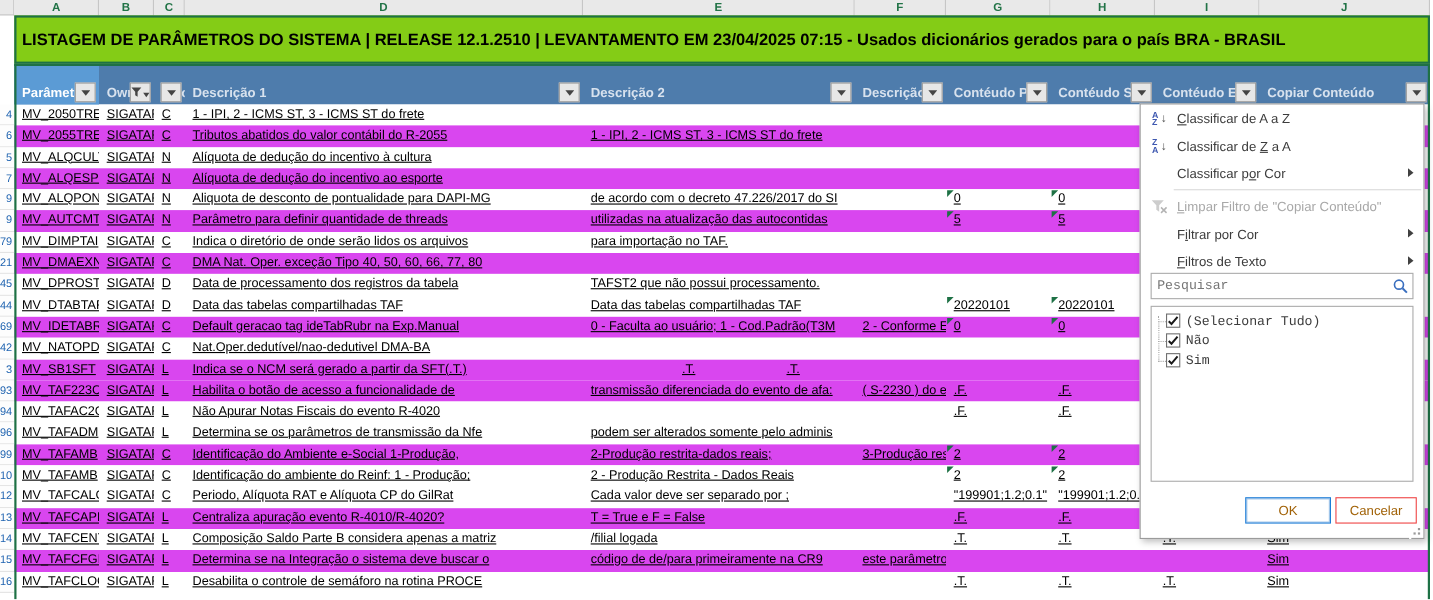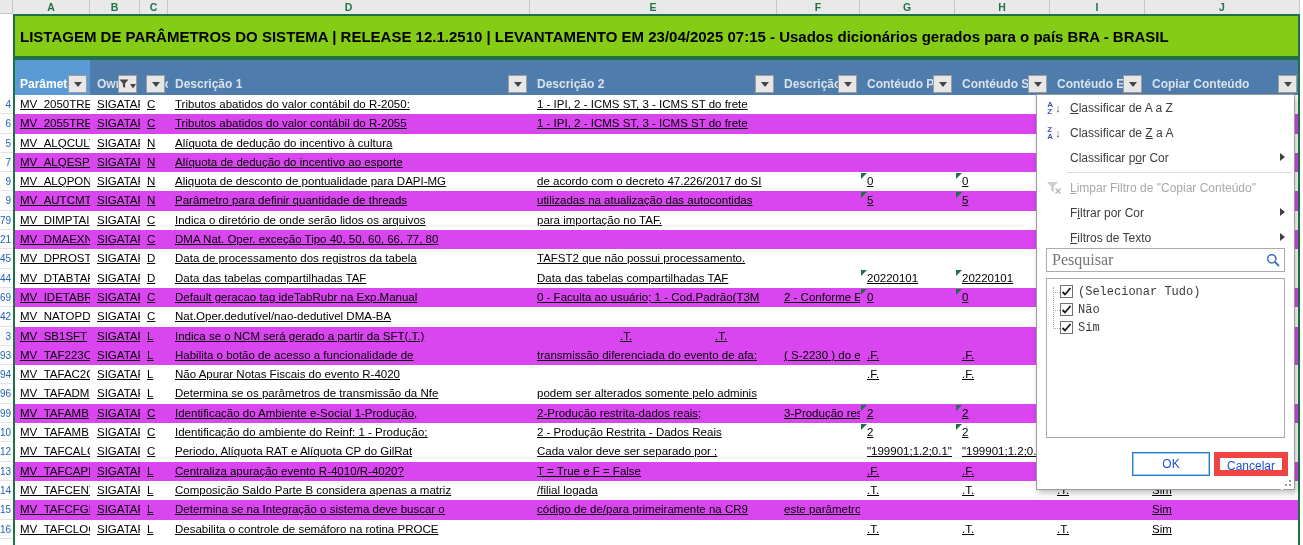--- a/index.html
+++ b/index.html
@@ -55,35 +55,35 @@
          align-items:center;justify-content:center;}
   .msub{position:absolute;right:9px;top:8px;width:0;height:0;border-left:5px solid #404040;
         border-top:4px solid transparent;border-bottom:4px solid transparent;}
   .msep{height:1px;background:#D9D9D9;margin:2px 2px 2px 30px;}
   .ul{text-decoration:underline;}
   .azicon{display:flex;align-items:center;gap:2px;}
   .azcol{display:flex;flex-direction:column;font-size:8px;line-height:7px;font-weight:bold;color:#3E58B0;}
   .azarrow{font-size:11px;color:#555;}
   .search{position:absolute;left:9px;right:9px;top:153px;height:24px;border:1px solid #ABABAB;
           box-sizing:border-box;display:flex;align-items:center;background:#fff;}
-  .search input{flex:1;border:none;outline:none;font-family:Liberation Serif, serif;
-                font-size:16px;color:#444;padding-left:5px;min-width:0;background:transparent;}
+  .search input{flex:1;border:none;outline:none;font-family:Liberation Mono, monospace;
+                font-size:12px;color:#444;padding-left:5px;min-width:0;background:transparent;}
   .magwrap{width:22px;display:flex;align-items:center;justify-content:center;}
   .listbox{position:absolute;left:9px;right:9px;top:183px;height:160px;border:1px solid #ABABAB;
            box-sizing:border-box;padding-top:4px;background:#fff;overflow:hidden;font-family:Liberation Mono, monospace;}
   .vtree{position:absolute;left:6px;top:8px;height:42px;border-left:1px dotted #A6A6A6;}
   .ckrow{position:relative;height:18px;display:flex;align-items:center;padding-left:31px;cursor:pointer;}
   .ckrow::before{content:"";position:absolute;left:6px;top:9px;width:7px;border-top:1px dotted #A6A6A6;}
   .ckbox{position:absolute;left:13px;top:2px;width:13px;height:13px;border:1px solid #707070;
          box-sizing:border-box;background:#fff;display:flex;align-items:center;justify-content:center;}
   .cklabel{white-space:nowrap;}
   .btn{position:absolute;bottom:13px;height:24px;box-sizing:border-box;background:#F5F5F5;
-       font-family:"Liberation Sans",sans-serif;font-size:12px;color:#1d4ed8;cursor:pointer;}
+       font-family:"Liberation Sans",sans-serif;font-size:12px;color:#a16207;cursor:pointer;}
   .btn.ok{right:84px;width:78px;border:1px solid #1C7CD6;box-shadow:inset 0 0 0 1px #A5C8EA;background:#fff;}
-  .btn.cancel{right:6px;width:74px;border:6px solid #ef4444;background:#fff;}
+  .btn.cancel{right:6px;width:74px;border:1px solid #ef4444;background:#fff;}
   .grip{position:absolute;right:3px;bottom:3px;width:10px;height:10px;}
   .gripdot{position:absolute;right:0;bottom:0;width:2px;height:2px;background:#9A9A9A;
            box-shadow:-4px 0 0 #9A9A9A,0 -4px 0 #9A9A9A,-8px 4px 0 #fff;}
 </style>
 </head>
 <body>
 
 <div id="app">
 
   <div class="corner"></div>
@@ -197,21 +197,20 @@
         <button class="fbtn">
             <span class="varrow"></span>
           </button>
       </div>
     </div>
     <div>
         <div class="trow">
           <div class="tcell cA"><span>MV_2050TRE</span></div>
           <div class="tcell cB"><span>SIGATAF</span></div>
           <div class="tcell cC"><span>C</span></div>
-          <div class="tcell cD"><span>Tributos abatidos do valor contábil do R-2050:</span></div>
           <div class="tcell cE"><span>1 - IPI, 2 - ICMS ST, 3 - ICMS ST do frete</span></div>
           <div class="tcell cF"><span></span></div>
           <div class="tcell cG"><span></span></div>
           <div class="tcell cH"><span></span></div>
           <div class="tcell cI"><span></span></div>
           <div class="tcell cJ"><span></span></div>
         </div>
         <div class="trow band">
           <div class="tcell cA"><span>MV_2055TRE</span></div>
           <div class="tcell cB"><span>SIGATAF</span></div>

